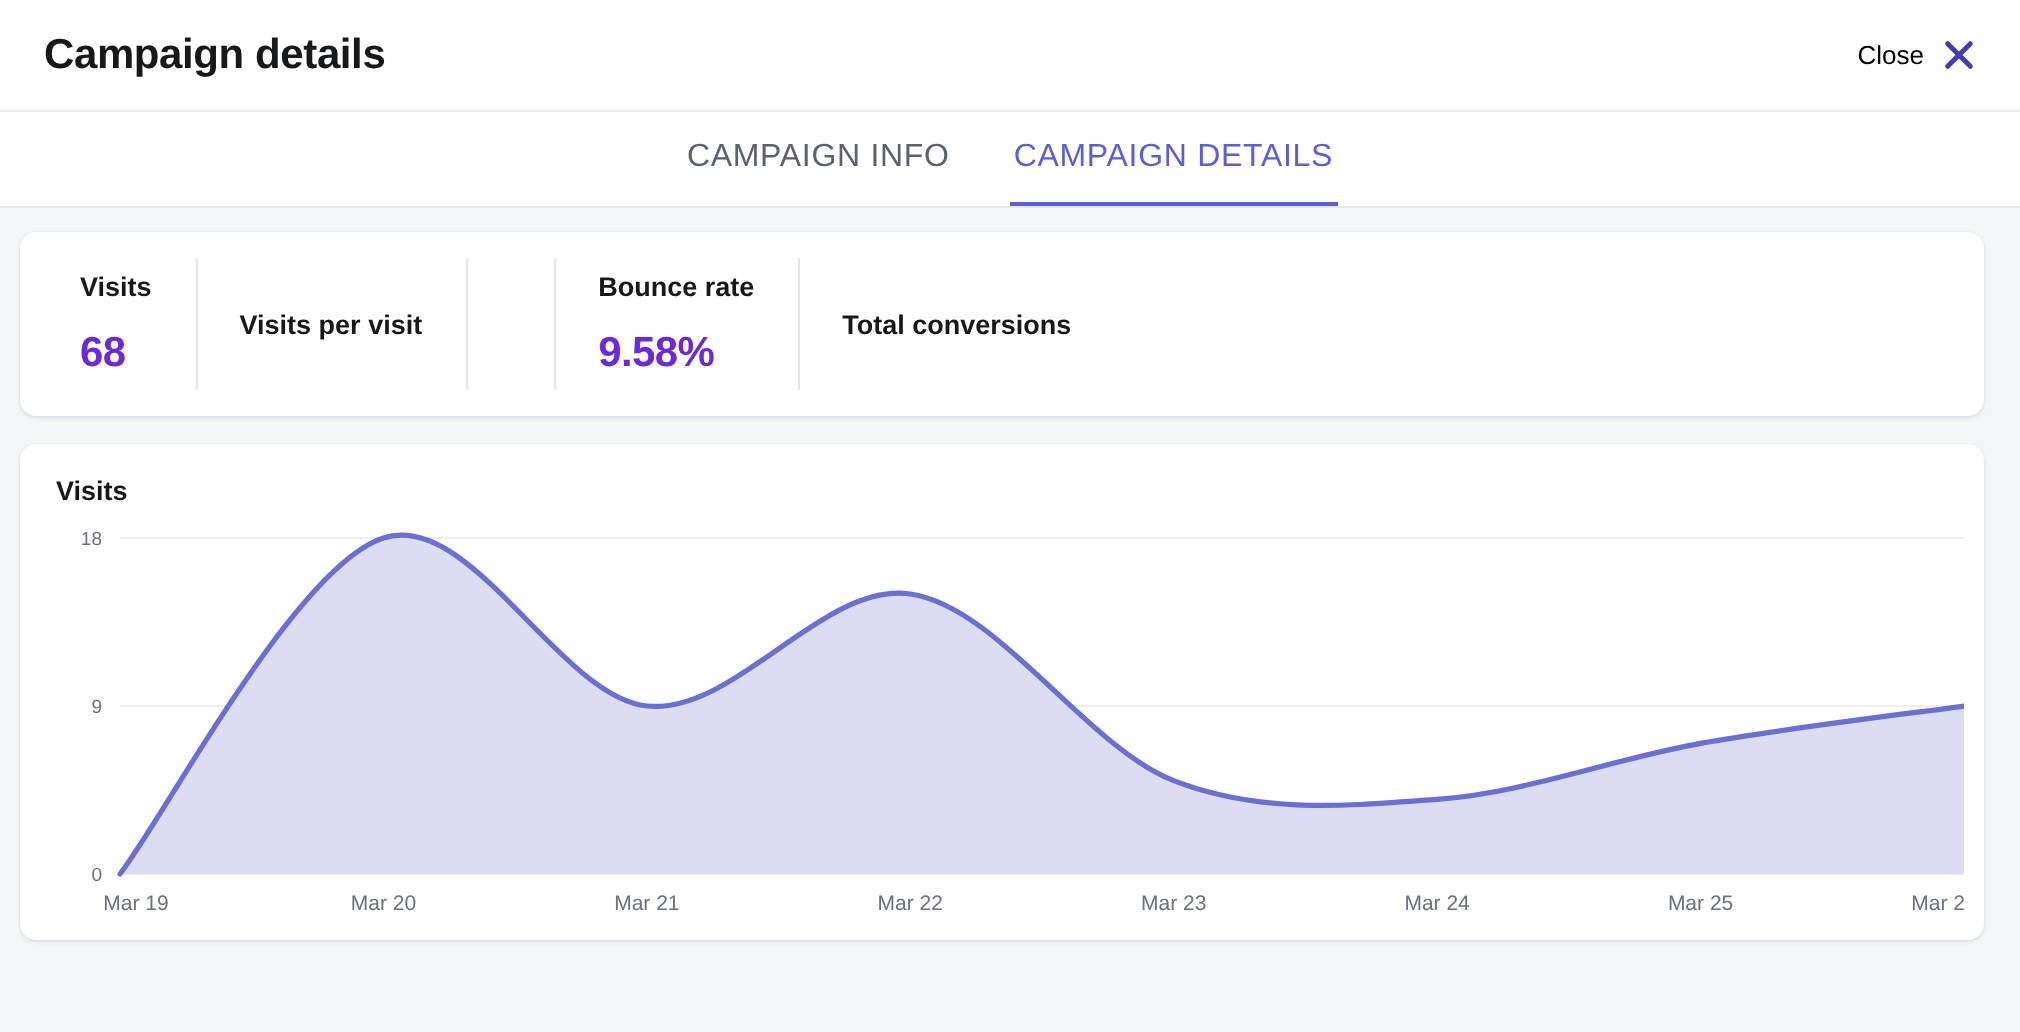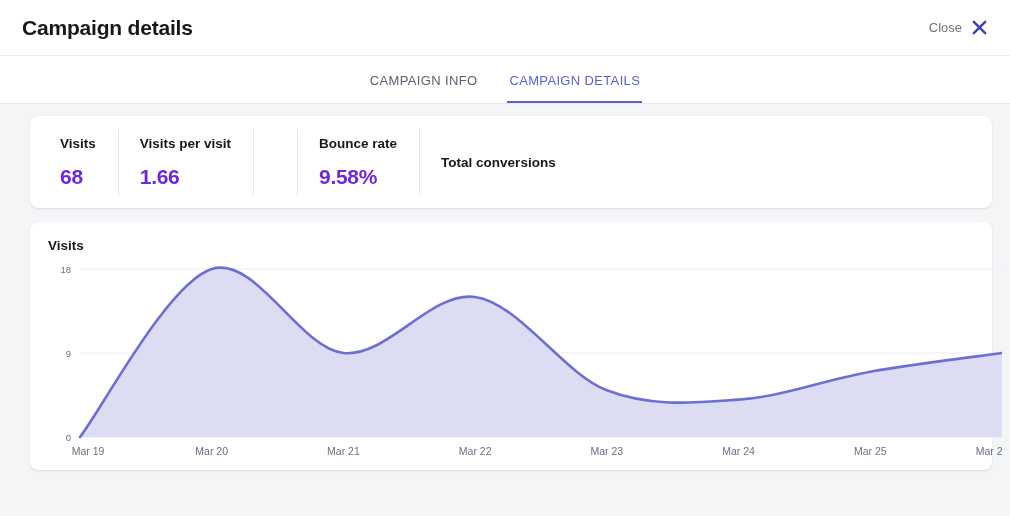--- a/index.html
+++ b/index.html
@@ -34,57 +34,56 @@
     letter-spacing: -0.2px;
   }
   .close-group {
     display: flex;
     align-items: center;
     gap: 9px;
     cursor: pointer;
   }
   .close-label {
     font-size: 13px;
-    color: #737373;
+    color: #000000;
     font-weight: normal;
   }
   .close-x {
     width: 17px;
     height: 17px;
     display: block;
   }
 
   
   .tabbar {
     height: 48px;
     background: #ffffff;
     display: flex;
     align-items: flex-end;
     justify-content: center;
     gap: 28px;
     border-bottom: 1px solid #e6e7ea;
   }
   .tab {
-    font-size: 13px;
+    font-size: 16px;
     letter-spacing: 0.35px;
     padding: 0 2px 13px 2px;
     color: #5d6071;
     cursor: pointer;
     border-bottom: 2px solid transparent;
     white-space: nowrap;
   }
   .tab.active {
     color: #5b5fd6;
     border-bottom-color: #5b5fd6;
   }
 
   
   .content {
     padding: 12px 18px 0 10px;
-    margin-left: 20px;
   }
 
   .card {
     background: #ffffff;
     border-radius: 8px;
     box-shadow: 0 1px 2px rgba(9,30,66,0.10), 0 0 1px rgba(9,30,66,0.08);
   }
 
   
   .metrics-card {
@@ -189,21 +188,20 @@
 
   <div class="card metrics-card">
 
     <div class="metric">
       <div class="metric-label">Visits</div>
       <div class="metric-value">68</div>
     </div>
 
     <div class="metric">
       <div class="metric-label">Visits per visit</div>
-      <div class="metric-value">1.66</div>
     </div>
 
     <div class="metric">
     </div>
 
     <div class="metric">
       <div class="metric-label">Bounce rate</div>
       <div class="metric-value">9.58%</div>
     </div>
 

